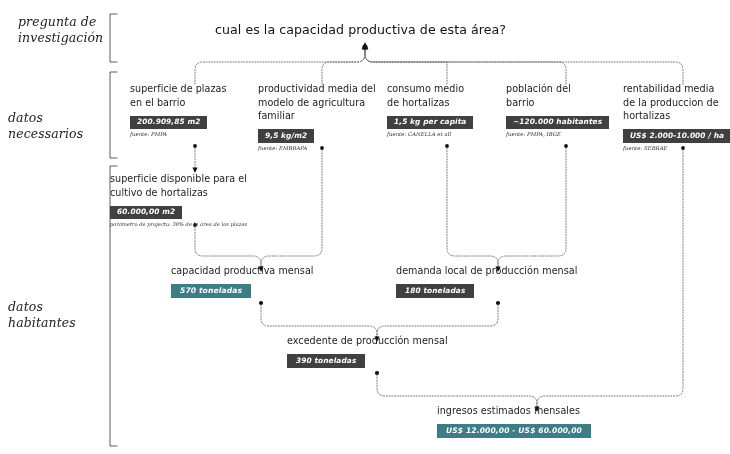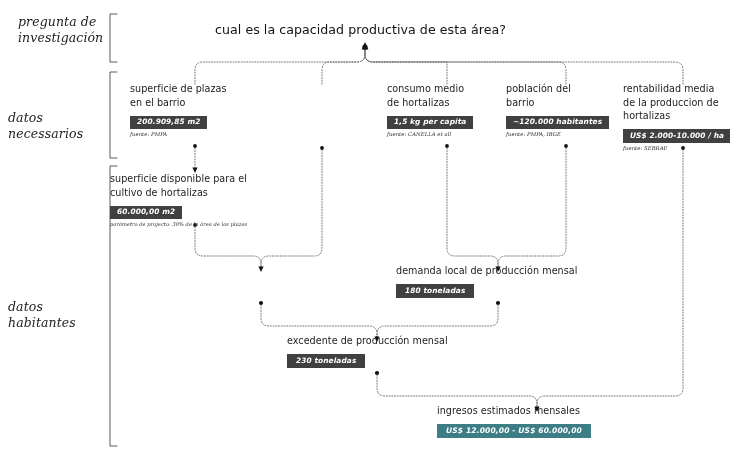--- a/index.html
+++ b/index.html
@@ -166,20 +166,27 @@
     <div class="node-title q-title">cual es la capacidad productiva de esta área?</div>
   </div>
 
   <div class="node" style="left:130px; top:82px; width:130px;">
     <div class="node-title">superficie de plazas
 en el barrio</div>
     <div class="badge">200.909,85 m2</div>
     <div class="source">fuente: PMPA</div>
   </div>
 
+  <div class="node" style="left:258px; top:82px; width:130px;">
+    <div class="node-title">productividad media del
+modelo de agricultura
+familiar</div>
+    <div class="badge">9,5 kg/m2</div>
+    <div class="source">fuente: EMBRAPA</div>
+  </div>
 
   <div class="node" style="left:387px; top:82px; width:120px;">
     <div class="node-title">consumo medio
 de hortalizas</div>
     <div class="badge">1,5 kg per capita</div>
     <div class="source">fuente: CANELLA et all</div>
   </div>
 
   <div class="node" style="left:506px; top:82px; width:120px;">
     <div class="node-title">población del
@@ -196,29 +203,33 @@
     <div class="source">fuente: SEBRAE</div>
   </div>
 
   <div class="node" style="left:110px; top:172px; width:170px;">
     <div class="node-title">superficie disponible para el
 cultivo de hortalizas</div>
     <div class="badge">60.000,00 m2</div>
     <div class="source param">parámetro de projecto: 30% de la área de las plazas</div>
   </div>
 
+  <div class="node" style="left:171px; top:264px; width:180px;">
+    <div class="node-title">capacidad productiva mensal</div>
+    <div class="badge teal">570 toneladas</div>
+  </div>
 
   <div class="node" style="left:396px; top:264px; width:205px;">
     <div class="node-title">demanda local de producción mensal</div>
     <div class="badge wide">180 toneladas</div>
   </div>
 
   <div class="node" style="left:287px; top:334px; width:180px;">
     <div class="node-title">excedente de producción mensal</div>
-    <div class="badge wide">230 toneladas</div>
+    <div class="badge wide">390 toneladas</div>
   </div>
 
   <div class="node" style="left:437px; top:404px; width:200px;">
     <div class="node-title">ingresos estimados mensales</div>
     <div class="badge teal">US$ 12.000,00 - US$ 60.000,00</div>
   </div>
 
 </div>
 
 </body></html>

